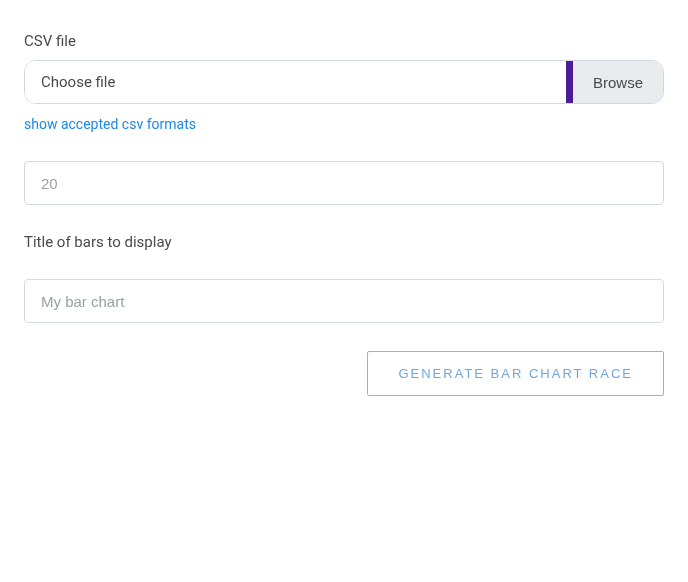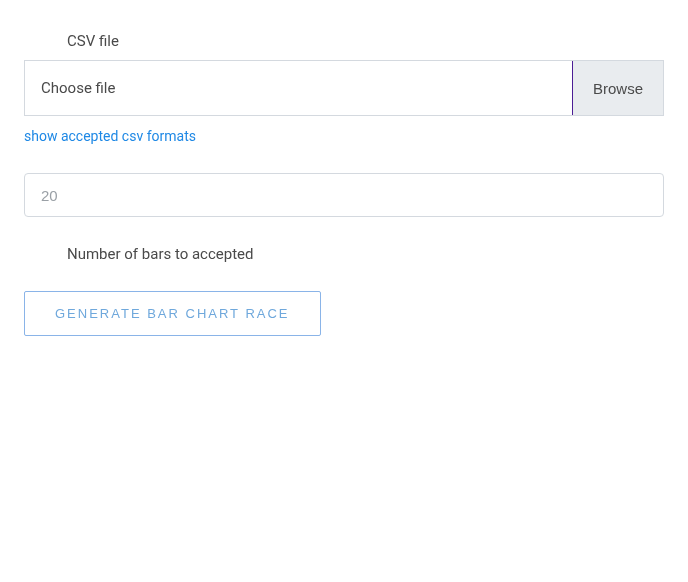--- a/index.html
+++ b/index.html
@@ -16,45 +16,44 @@
     }
     .form-group {
       margin-bottom: 28px;
     }
     .form-label {
       display: block;
       font-size: 15px;
       color: #4a4a4a;
       margin-bottom: 10px;
       font-weight: 400;
-      margin-left: 43px;
     }
     .file-input-wrapper {
       display: flex;
       border: 1px solid #d4d9df;
-      border-radius: 0;
+      border-radius: 12px;
       overflow: hidden;
-      height: 56px;
+      height: 44px;
     }
     .file-input-text {
       flex: 1;
       padding: 0 16px;
       font-size: 15px;
       color: #4a4a4a;
       background: #ffffff;
       border: none;
       display: flex;
       align-items: center;
       cursor: pointer;
     }
     .file-input-browse {
       background: #e9ecef;
       color: #4a4a4a;
       border: none;
-      border-left: 1px solid #4c1d95;
+      border-left: 7px solid #4c1d95;
       padding: 12px 20px;
       font-size: 15px;
       cursor: pointer;
       display: flex;
       align-items: center;
     }
     .help-link {
       display: inline-block;
       margin-top: 12px;
       font-size: 14px;
@@ -71,21 +70,21 @@
       background: #ffffff;
       border: 1px solid #d4d9df;
       border-radius: 4px;
       outline: none;
     }
     .text-input::placeholder {
       color: #9aa0a6;
     }
     .submit-wrapper {
       display: flex;
-      justify-content: flex-start;
+      justify-content: flex-end;
       margin-top: 20px;
     }
     .submit-button {
       background: #ffffff;
       color: #6fa8dc;
       border: 1px solid #8ab4e8;
       border-radius: 2px;
       padding: 14px 30px;
       font-size: 13px;
       letter-spacing: 2px;
@@ -104,21 +103,22 @@
     <button class="file-input-browse">Browse</button>
   </div>
   <a class="help-link">show accepted csv formats</a>
 </div>
 
 <div class="form-group">
   <input type="text" class="text-input" placeholder="20" style="">
 </div>
 
 <div class="form-group">
-  <label class="form-label">Number of bars to accepted</label>
+  <label class="form-label">Title of bars to display</label>
 </div>
 
 <div class="form-group">
+  <input type="text" class="text-input" placeholder="My bar chart" style="">
 </div>
 
 <div class="submit-wrapper">
   <button class="submit-button">Generate bar chart race</button>
 </div>
 
 </body></html>

